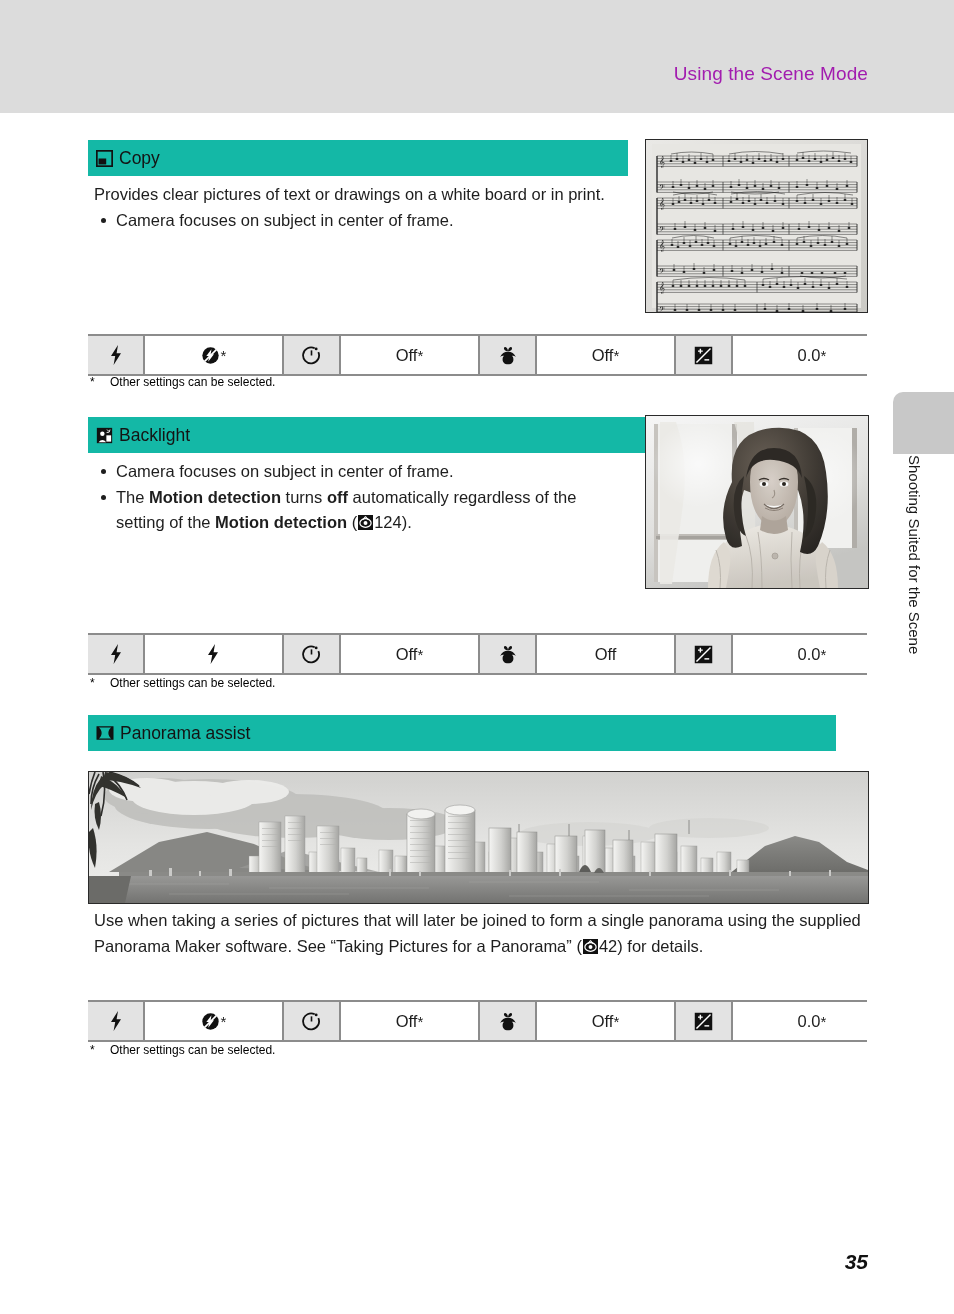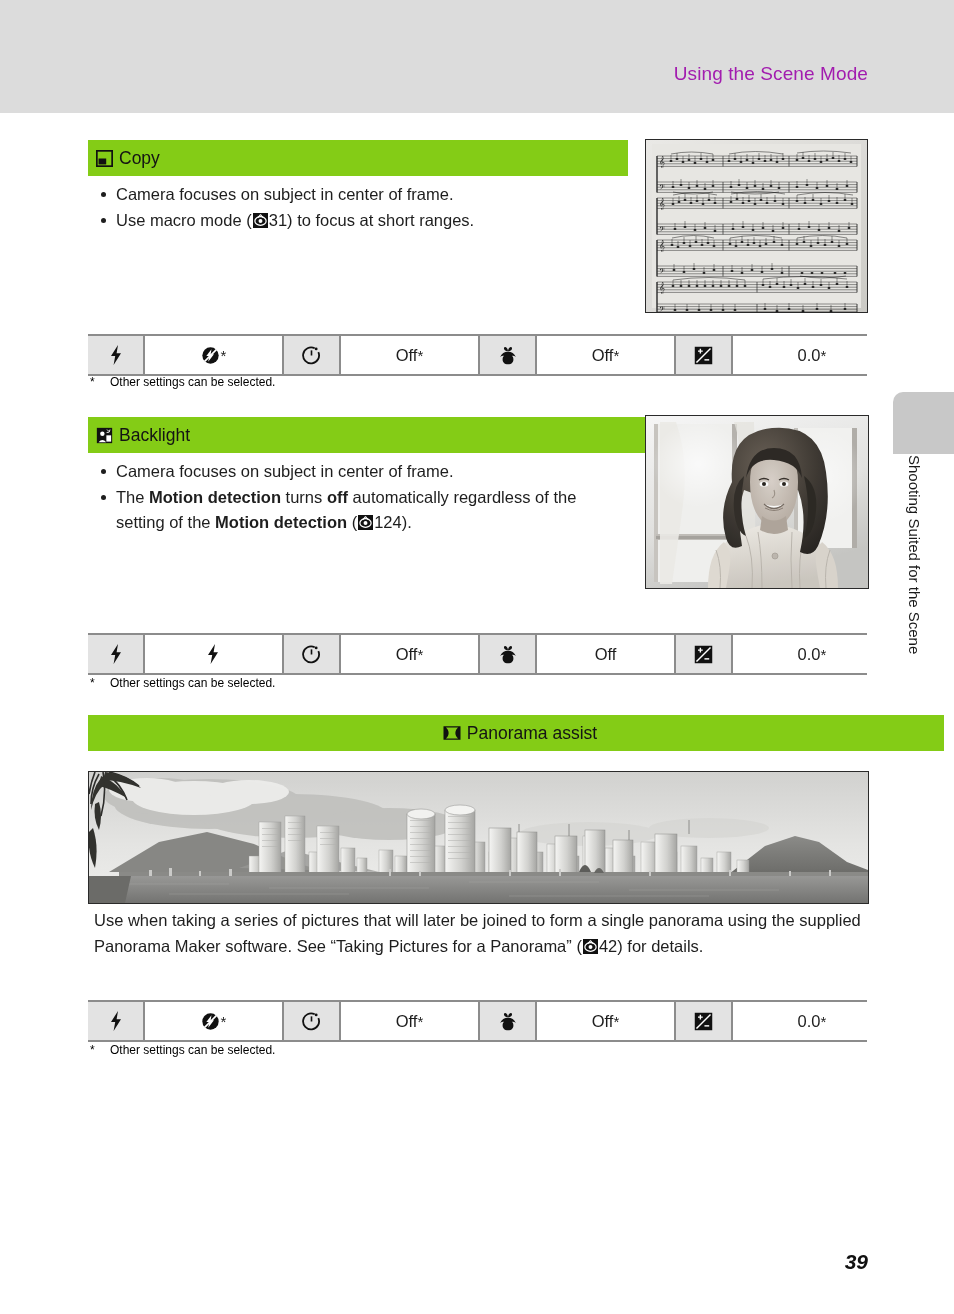--- a/index.html
+++ b/index.html
@@ -53,21 +53,21 @@
     writing-mode: vertical-rl;
     text-orientation: mixed;
     font-size: 15px;
     color: #1a1a1a;
     white-space: nowrap;
   }
 
   
   .section-bar {
     position: absolute;
-    background: #84cc16;
+    background: #14b8a6;
     height: 36px;
     display: flex;
     align-items: center;
     padding-left: 8px;
     box-sizing: border-box;
   }
   .section-title {
     font-size: 17.5px;
     color: #141414;
     margin-left: 6px;
@@ -211,28 +211,23 @@
   <span class="glyph">
     <svg width="17" height="17" viewBox="0 0 20 20">
       <rect x="1" y="1" width="18" height="18" fill="none" stroke="#111" stroke-width="2"></rect>
       <rect x="3" y="10" width="9" height="7" fill="#111"></rect>
     </svg>
   </span>
   <span class="section-title">Copy</span>
 </div>
 
 <div class="body-text" style="left:94px; top:182px; width:535px;">
+  <div>Provides clear pictures of text or drawings on a white board or in print.</div>
   <ul class="bullet-list">
     <li><span>Camera focuses on subject in center of frame.</span></li>
-    <li><span>Use macro mode (</span><span class="ref-icon"><svg width="15" height="15" viewBox="0 0 16 16">
-            <rect width="16" height="16" fill="#111"></rect>
-            <ellipse cx="8" cy="8.5" rx="6" ry="4.6" fill="none" stroke="#fff" stroke-width="1.3"></ellipse>
-            <circle cx="8" cy="8.5" r="2.1" fill="#fff"></circle>
-            <path d="M8 1.6 L5.4 5 M8 1.6 L10.6 5" stroke="#fff" stroke-width="1.2" fill="none"></path>
-          </svg></span><span>31</span><span>) to focus at short ranges.</span></li>
   </ul>
 </div>
 
 <div class="photo-frame" style="left:645px; top:139px; width:221px; height:172px;">
   <svg class="sheet-music-bg" viewBox="0 0 221 172" preserveAspectRatio="none">
     <defs>
       <linearGradient id="pg" x1="0" y1="0" x2="1" y2="1">
         <stop offset="0%" stop-color="#f2f1ee"></stop>
           <stop offset="50%" stop-color="#e4e3df"></stop>
           <stop offset="100%" stop-color="#d2d1cc"></stop>
@@ -759,21 +754,21 @@
   <div class="cell-value w-val-d last">
     <span>0.0</span>
       <span class="val-sup">*</span>
   </div>
 </div>
 
 <div class="footnote" style="left:90px; top:676px;">
   <span class="star">*</span><span>Other settings can be selected.</span>
 </div>
 
-<div class="section-bar" style="left:88px; top:715px; width:856px;justify-content:center;">
+<div class="section-bar" style="left:88px; top:715px; width:748px;">
   <span class="glyph">
     <svg width="18" height="16" viewBox="0 0 22 18">
       <path d="M1.5 1.5 L20.5 1.5 L20.5 16.5 L1.5 16.5 Z M1.5 1.5 q9 7.5 0 15 M20.5 1.5 q-9 7.5 0 15" fill="none" stroke="#111" stroke-width="1.8"></path>
       <path d="M1.5 1.5 q9 7.5 0 15 L1.5 1.5 Z" fill="#111"></path>
       <path d="M20.5 1.5 q-9 7.5 0 15 L20.5 1.5 Z" fill="#111"></path>
     </svg>
   </span>
   <span class="section-title">Panorama assist</span>
 </div>
 
@@ -1022,13 +1017,13 @@
   <div class="cell-value w-val-d last">
     <span>0.0</span>
       <span class="val-sup">*</span>
   </div>
 </div>
 
 <div class="footnote" style="left:90px; top:1043px;">
   <span class="star">*</span><span>Other settings can be selected.</span>
 </div>
 
-<div class="page-number">39</div>
+<div class="page-number">35</div>
 
 </body></html>

